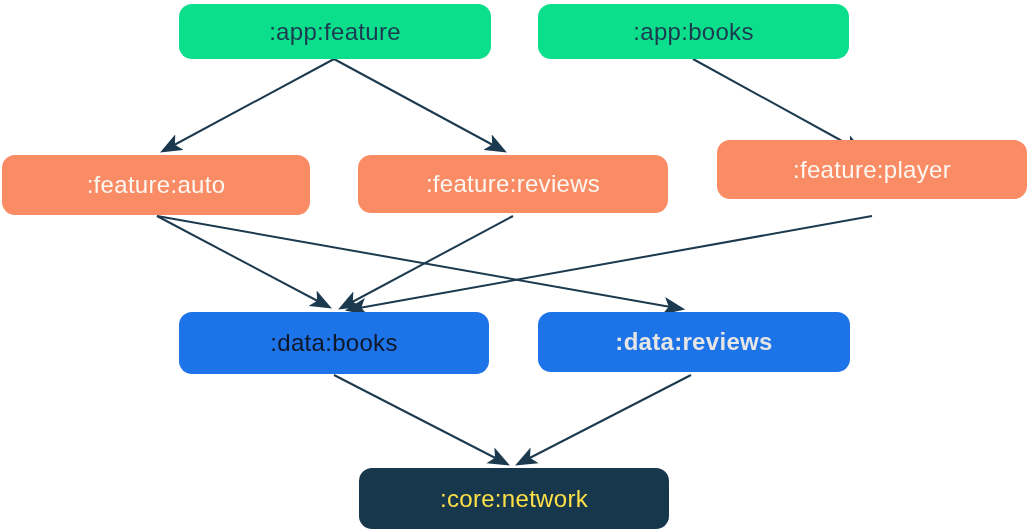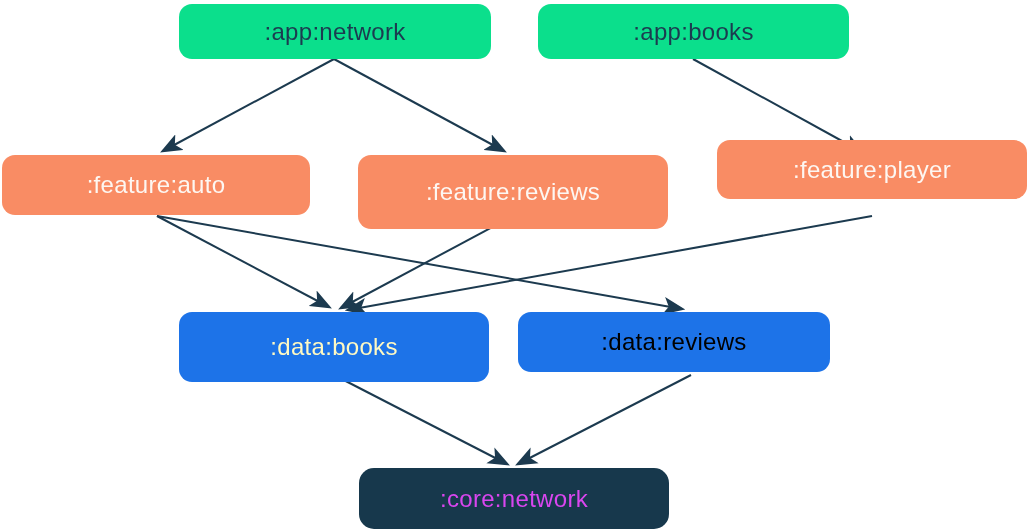--- a/index.html
+++ b/index.html
@@ -55,37 +55,37 @@
         <line x1="157" y1="216" x2="329" y2="307" stroke="#1c3a4f" stroke-width="2" marker-end="url(#arrowhead)"></line>
         <line x1="157" y1="216" x2="682" y2="309" stroke="#1c3a4f" stroke-width="2" marker-end="url(#arrowhead)"></line>
         <line x1="513" y1="216" x2="341" y2="308" stroke="#1c3a4f" stroke-width="2" marker-end="url(#arrowhead)"></line>
         <line x1="872" y1="216" x2="348" y2="310" stroke="#1c3a4f" stroke-width="2" marker-end="url(#arrowhead)"></line>
         <line x1="334" y1="375" x2="507" y2="464" stroke="#1c3a4f" stroke-width="2" marker-end="url(#arrowhead)"></line>
         <line x1="691" y1="375" x2="518" y2="464" stroke="#1c3a4f" stroke-width="2" marker-end="url(#arrowhead)"></line>
       </g>
   </svg>
   <div id="node-layer">
       <div class="node" style="left: 179px; top: 4px; width: 312px; height: 55px; background: rgb(11, 223, 140); color: rgb(28, 59, 80);">
-        <span>:app:network</span>
+        <span>:app:feature</span>
       </div>
       <div class="node" style="left: 538px; top: 4px; width: 311px; height: 55px; background: rgb(11, 223, 140); color: rgb(28, 59, 80);">
         <span>:app:books</span>
       </div>
       <div class="node" style="left: 2px; top: 155px; width: 308px; height: 60px; background: rgb(249, 140, 100); color: rgb(253, 247, 242);">
         <span>:feature:auto</span>
       </div>
-      <div class="node" style="left: 358px; top: 155px; width: 310px; height: 74px; background: rgb(249, 140, 100); color: rgb(253, 247, 242);">
+      <div class="node" style="left: 358px; top: 155px; width: 310px; height: 58px; background: rgb(249, 140, 100); color: rgb(253, 247, 242);">
         <span>:feature:reviews</span>
       </div>
       <div class="node" style="left: 717px; top: 140px; width: 310px; height: 59px; background: rgb(249, 140, 100); color: rgb(253, 247, 242);">
         <span>:feature:player</span>
       </div>
-      <div class="node" style="left: 179px; top: 312px; width: 310px; height: 70px; background: rgb(29, 115, 232); color: #fef9c3;">
+      <div class="node" style="left: 179px; top: 312px; width: 310px; height: 62px; background: rgb(29, 115, 232); color: #0f172a;">
         <span>:data:books</span>
       </div>
-      <div class="node" style="left: 518px; top: 312px; width: 312px; height: 60px; background: rgb(29, 115, 232); color: #000000;">
+      <div class="node" style="left: 538px; top: 312px; width: 312px; height: 60px; background: rgb(29, 115, 232); color: #e5e5e5; font-weight: bold;">
         <span>:data:reviews</span>
       </div>
-      <div class="node" style="left: 359px; top: 468px; width: 310px; height: 61px; background: rgb(23, 56, 76); color: #d946ef; border-radius: 15px;">
+      <div class="node" style="left: 359px; top: 468px; width: 310px; height: 61px; background: rgb(23, 56, 76); color: #fde047;">
         <span>:core:network</span>
       </div>
     </div>
 </div>
 
 </body></html>

